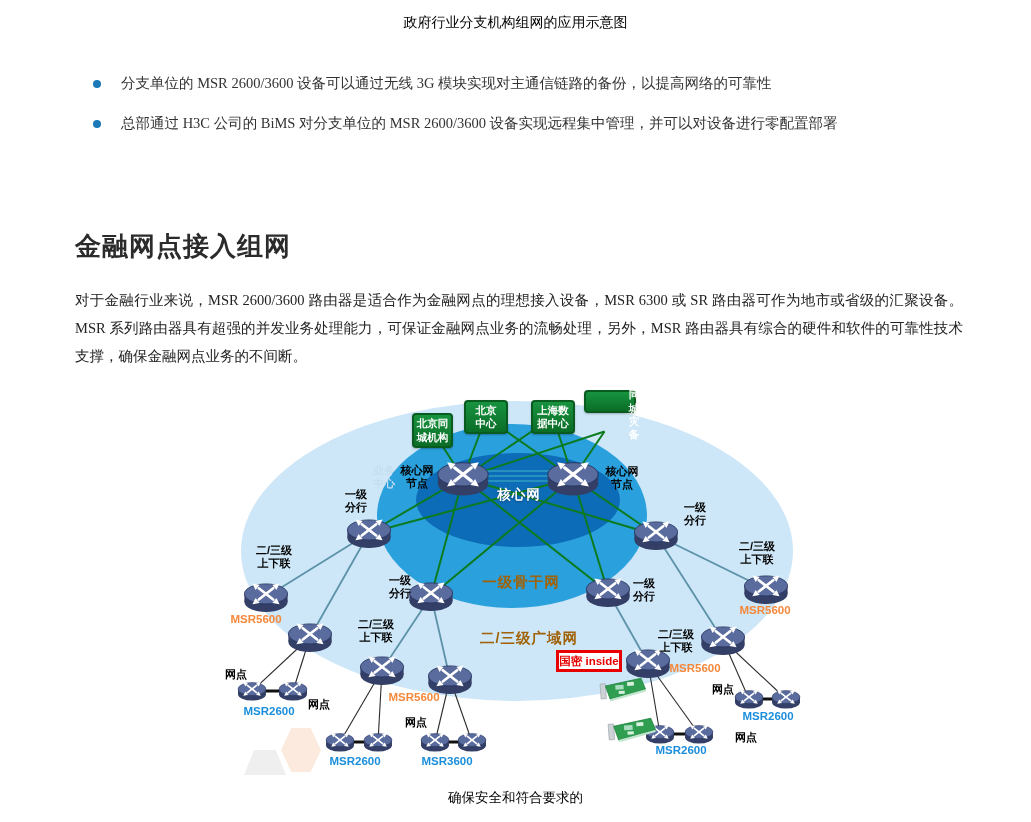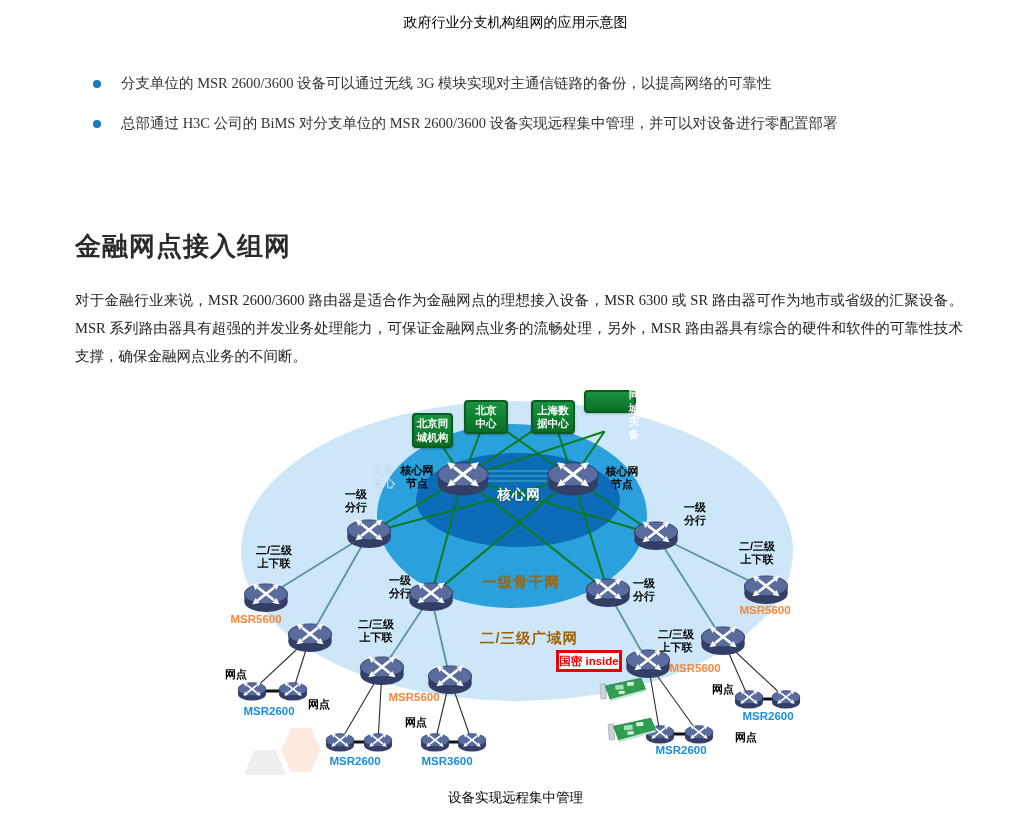--- a/index.html
+++ b/index.html
@@ -569,15 +569,15 @@
 城机构</div>
       <div class="gbox" style="left: 464px; top: 400px; width: 44px; height: 34px;">北京
 中心</div>
       <div class="gbox" style="left: 531px; top: 400px; width: 44px; height: 34px;">上海数
 据中心</div>
       <div class="gbox" style="left: 584px; top: 390px; width: 41px; height: 23px; padding-left: 48px;">上海同
 城灾备</div>
       <div class="guomi" style="left: 556px; top: 650px; width: 66px; height: 22px;">国密 inside</div>
     </div>
 
-  <div class="fig-caption">设备实现远程集中管理</div>
+  <div class="fig-caption">确保安全和符合要求的</div>
 
 </div>
 
 </body></html>

